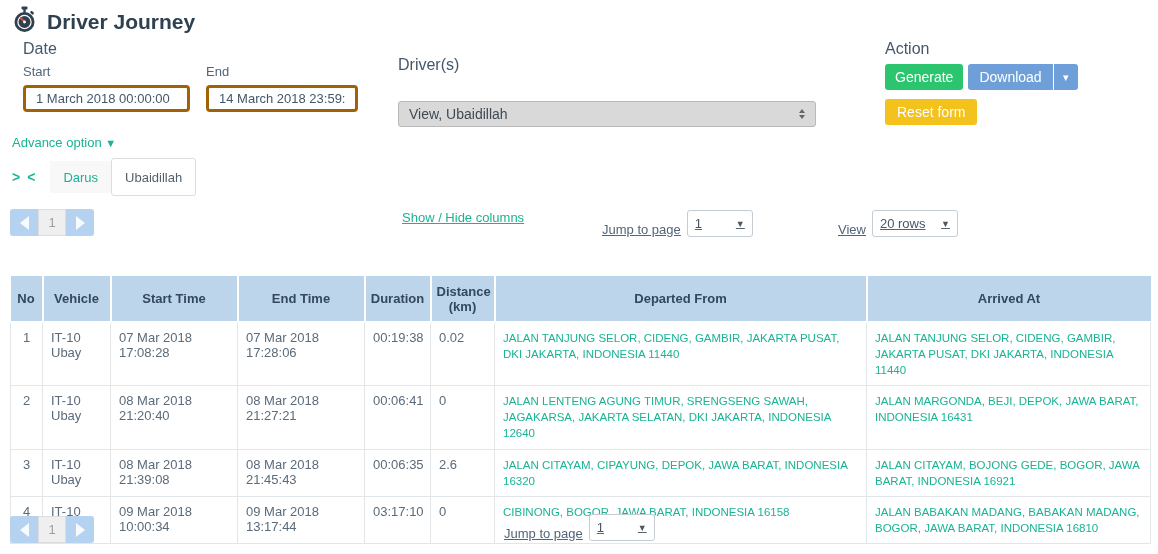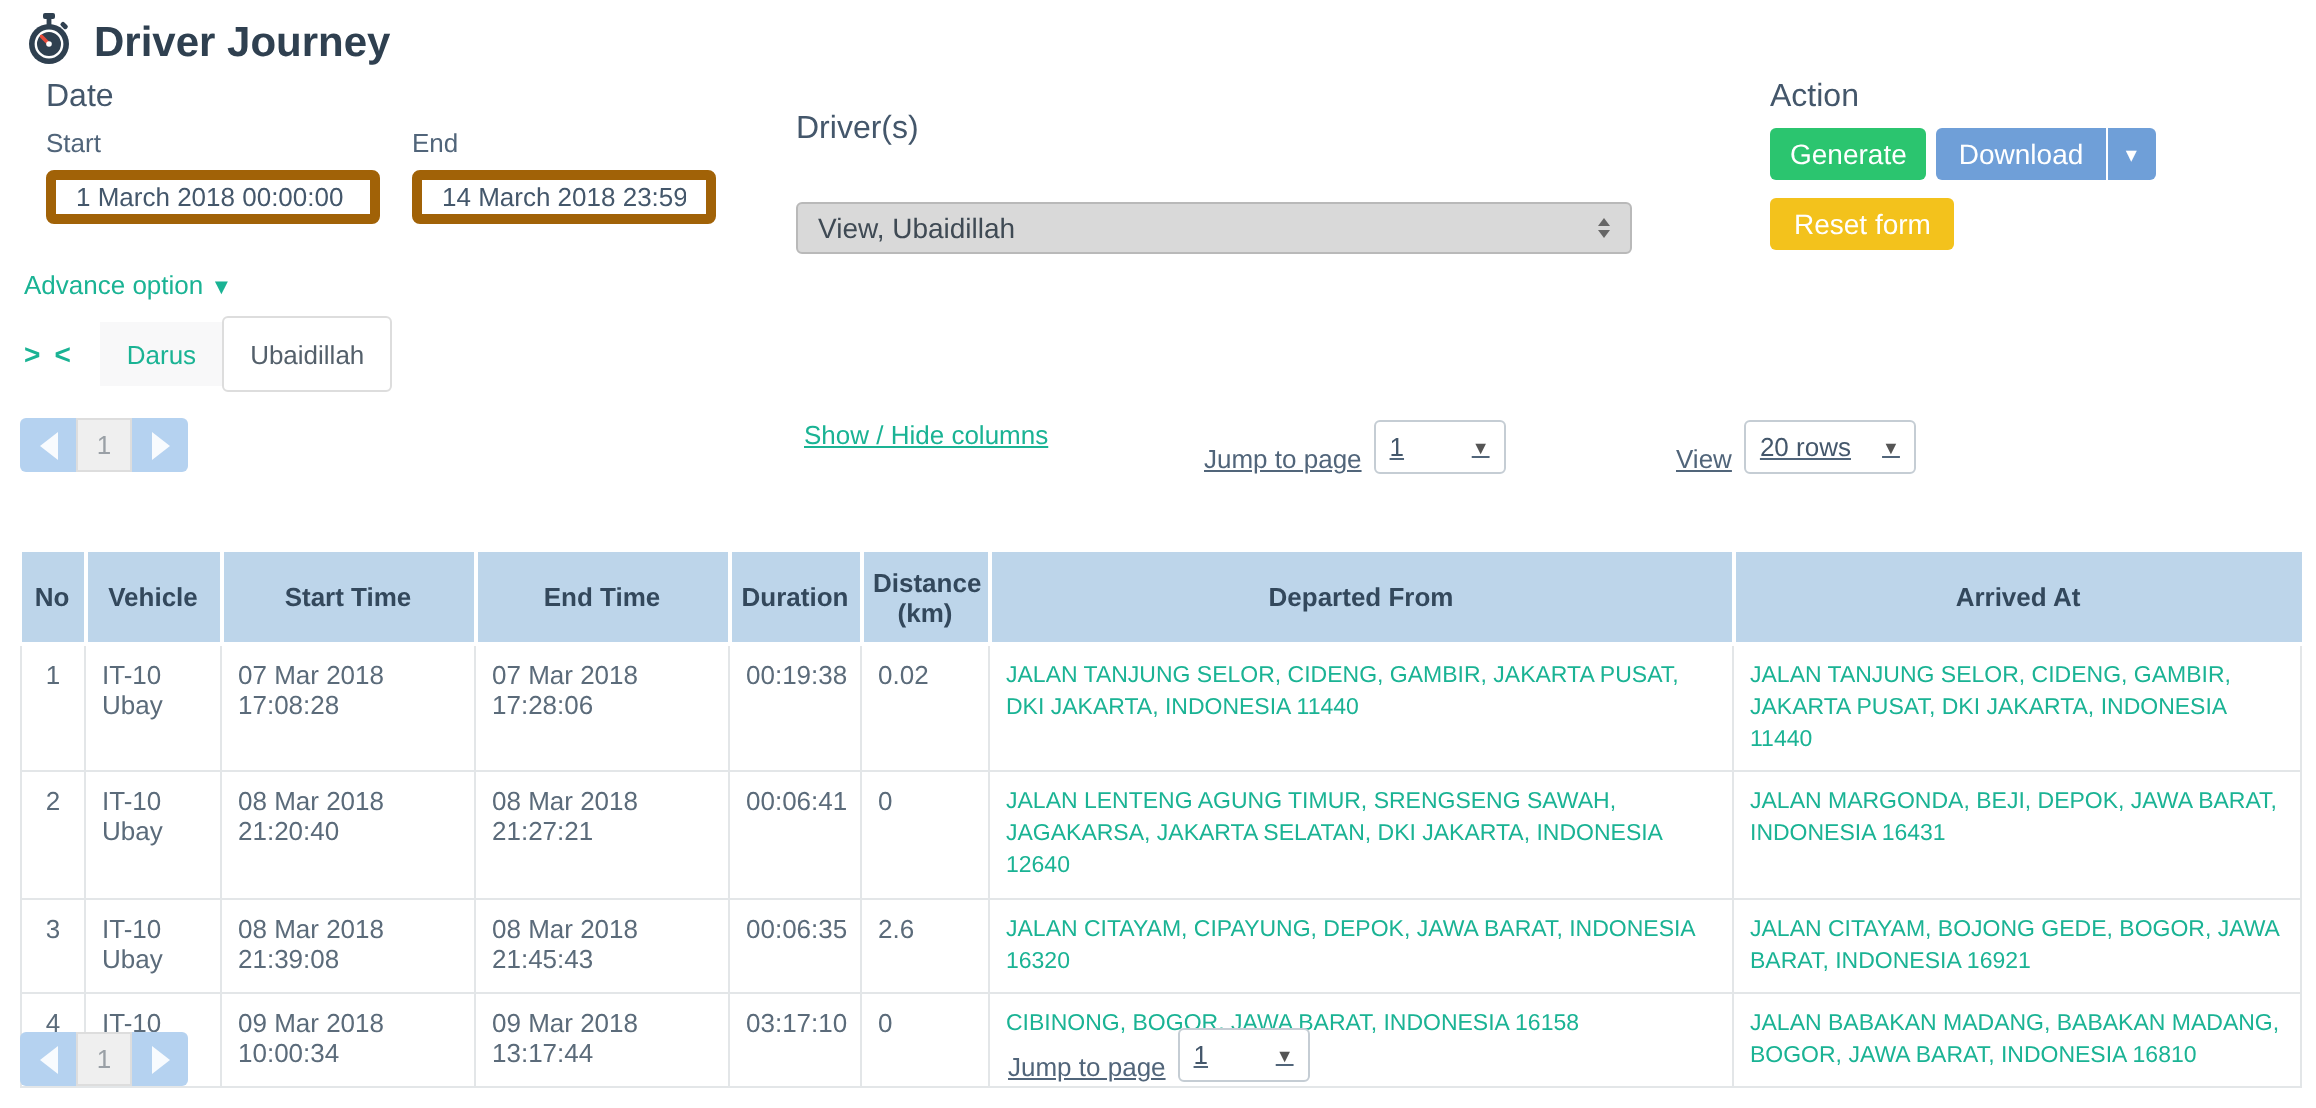--- a/index.html
+++ b/index.html
@@ -10,21 +10,21 @@
   .app-header { position:absolute; left:12px; top:6px; display:flex; align-items:center; gap:10px; }
   .app-title { font-size:21px; font-weight:bold; color:var(--navy,#2f4050); }
 
   
   .section-label { font-size:16px; color:#44576b; }
   .f-label { font-size:13px; color:#51657a; margin:6px 0 6px; }
 
   
   .date-block { position:absolute; left:23px; top:40px; }
   .date-fields { display:flex; gap:16px; }
-  .date-input { width:167px; height:27px; border:5px solid #a16207; border-radius:4px;
+  .date-input { width:167px; height:27px; border:3px solid #a16207; border-radius:4px;
     padding:0 10px; font-size:13px; color:#44576b; font-family:inherit; background:#fff; }
 
   
   .drivers-block { position:absolute; left:398px; top:56px; width:418px; }
   .driver-select { margin-top:27px; width:418px; height:26px; background:#d9d9d9;
     border:1px solid #b9b9b9; border-radius:3px; display:flex; align-items:center;
     justify-content:space-between; padding:0 10px; font-size:14px; color:#3f4a54; cursor:default; }
   .updown { display:flex; flex-direction:column; gap:2px; }
   .updown i { display:block; width:0; height:0; border-left:3.5px solid transparent; border-right:3.5px solid transparent; }
   .updown .up { border-bottom:4px solid #666; }

